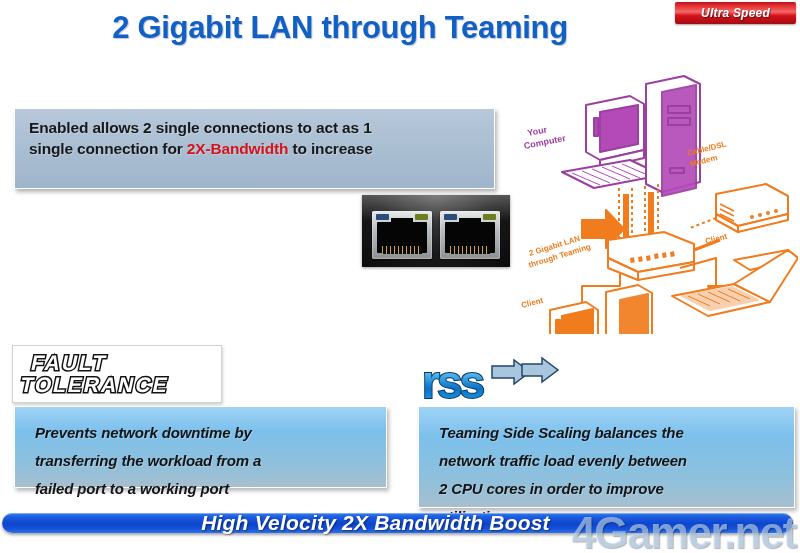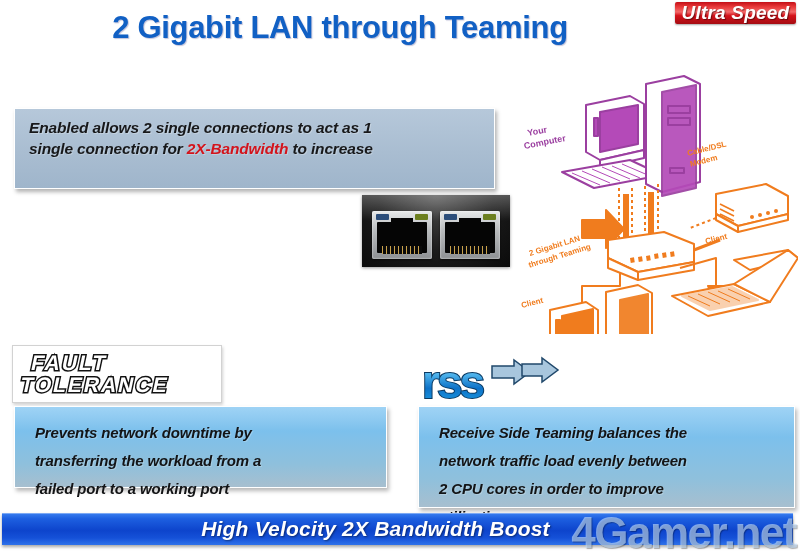--- a/index.html
+++ b/index.html
@@ -13,21 +13,21 @@
 
   
   .ultra-badge{
     position:absolute;left:675px;top:2px;width:121px;height:22px;
     background:linear-gradient(180deg,#c40f17 0%,#e83a3a 22%,#f36a6a 45%,#d4121a 62%,#a50c12 100%);
     border-radius:2px;
     box-shadow:0 1px 2px rgba(0,0,0,.35);
     display:flex;align-items:center;justify-content:center;
   }
   .ultra-badge span{
-    font-style:italic;font-weight:bold;font-size:19px;color:#ffffff;
+    font-style:italic;font-weight:bold;font-size:12px;color:#ffffff;
     letter-spacing:.2px;
     text-shadow:1px 1px 1px rgba(0,0,0,.45);
     white-space:nowrap;
   }
 
   
   .title{
     position:absolute;left:0;top:10px;width:680px;
     text-align:center;
     font-size:31px;font-weight:bold;color:#1160c4;
@@ -39,21 +39,21 @@
   
   .topbox{
     position:absolute;left:14px;top:108px;width:481px;height:81px;
     background:linear-gradient(180deg,#b6c8da 0%,#a9bdd1 55%,#9fb5cb 100%);
     border:1px solid #ffffff;
     box-shadow:2px 3px 4px rgba(0,0,0,.30);
     box-sizing:border-box;
     padding:8px 12px 0 14px;
   }
   .topbox p{
-    margin:0;font-style:italic;font-weight:bold;font-size:15.5px;
+    margin:0;font-weight:bold;font-size:15.5px;
     line-height:21px;color:#17181a;letter-spacing:-.15px;
     text-shadow:1px 1px 0 rgba(255,255,255,.25);
   }
   .hl-red{color:#d3141c;margin-top:40px;}
 
   
   .rj45{
     position:absolute;left:362px;top:195px;width:148px;height:72px;
     background:
       radial-gradient(ellipse at 50% 0%,#4d4d4d 0%,#1b1b1b 55%,#0b0b0b 100%);
@@ -118,23 +118,23 @@
   .featbox p{
     margin:8px;font-style:italic;font-weight:bold;font-size:15px;
     line-height:20px;color:#131416;letter-spacing:-.15px;
     text-shadow:1px 1px 0 rgba(255,255,255,.22);
   }
   .featbox.left{left:14px;top:406px;width:373px;height:82px;}
   .featbox.right{left:418px;top:406px;width:377px;height:102px;}
 
   
   .bottombar{
-    position:absolute;left:2px;top:513px;width:791px;height:32px;
+    position:absolute;left:2px;top:513px;width:791px;height:20px;
     background:linear-gradient(180deg,#3a7ff0 0%,#1d5fe0 18%,#0d44cc 55%,#1551d8 78%,#2f72ea 100%);
-    border-radius:0;
+    border-radius:13px;
     box-shadow:0 2px 3px rgba(0,0,0,.35),inset 0 1px 0 rgba(255,255,255,.35);
     display:flex;align-items:center;justify-content:center;
   }
   .bottombar .slogan{
     font-style:italic;font-weight:bold;font-size:21px;color:#ffffff;
     letter-spacing:.2px;white-space:nowrap;
     text-shadow:1px 1px 2px rgba(0,0,0,.45);
     transform:translateX(-22px);
   }
   .watermark{
@@ -352,21 +352,21 @@
     </svg>
   </div>
 
   <div class="featbox left">
     <p>Prevents network downtime by</p>
     <p>transferring the workload from a</p>
     <p>failed port to a working port</p>
   </div>
 
   <div class="featbox right">
-    <p>Receive Side Teaming balances the</p>
+    <p>Teaming Side Scaling balances the</p>
     <p>network traffic load evenly between</p>
     <p>2 CPU cores in order to improve</p>
     <p>utilization</p>
   </div>
 
   <div class="bottombar">
     <span class="slogan">High Velocity 2X  Bandwidth Boost</span>
   </div>
   <div class="watermark">4Gamer.net</div>
 

